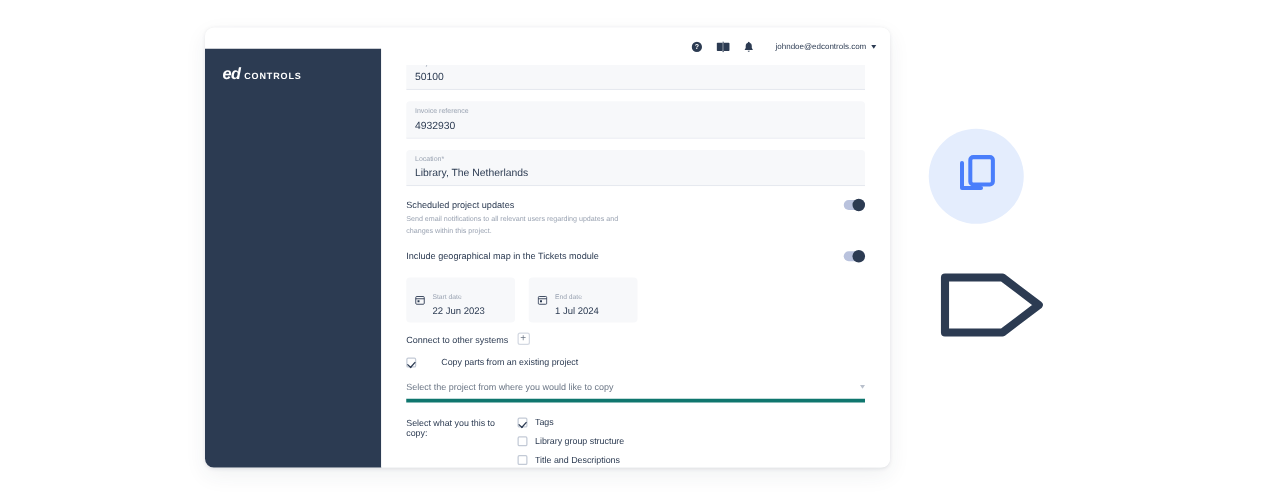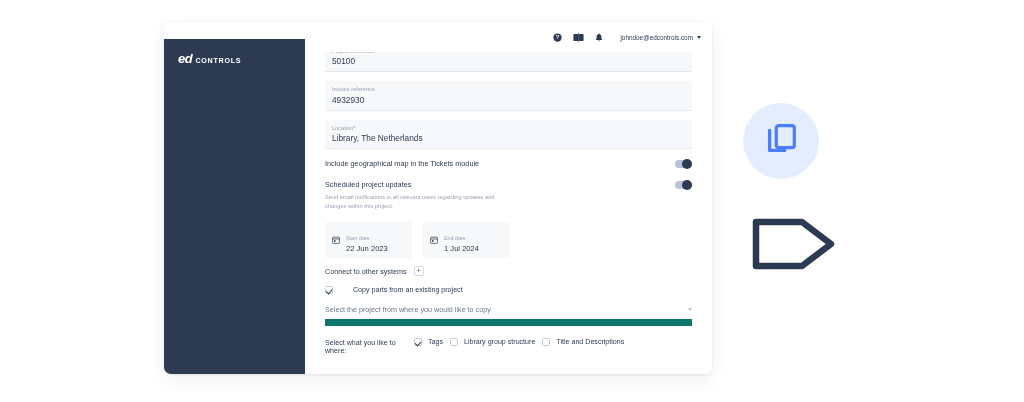--- a/index.html
+++ b/index.html
@@ -133,35 +133,35 @@
   }
   .cbox.checked::after {
     content: ""; position: absolute;
     left: 1.4px; top: 0.4px; width: 3.2px; height: 5.2px;
     border: solid #2c3b52; border-width: 0 1.3px 1.3px 0;
     transform: rotate(42deg);
   }
   .check-label { font-size: 7.1px; color: #2c3b52; }
 
   .select-row {
-    margin-top: 11px; border-bottom: 7px solid #0f766e;
+    margin-top: 11px; border-bottom: 3px solid #0f766e;
     padding-bottom: 5px;
     display: flex; align-items: center; justify-content: space-between;
   }
   .select-placeholder { font-size: 7.2px; color: #6b7685; }
   .select-caret {
     width: 0; height: 0;
     border-left: 2.4px solid transparent;
     border-right: 2.4px solid transparent;
     border-top: 3px solid #b9c0cc;
   }
 
   .copy-block { margin-top: 12px; display: flex; align-items: flex-start; }
   .copy-label { font-size: 7.1px; color: #2c3b52; width: 89px; flex: none; padding-top: 1px; }
-  .copy-list { display: flex; flex-direction: row; gap: 7px; }
+  .copy-list { display: flex; flex-direction: column; gap: 7px; }
   .copy-item { display: flex; align-items: center; gap: 6px; }
 
   
   .deco-circle {
     position: absolute; left: 743px; top: 103px;
     width: 76px; height: 76px; border-radius: 50%;
     background: #e4edfd;
     display: flex; align-items: center; justify-content: center;
   }
   .deco-tag {
@@ -222,31 +222,31 @@
         <div class="field-value">4932930</div>
       </div>
 
       <div class="field">
         <div class="field-label">Location*</div>
         <div class="field-value">Library, The Netherlands</div>
       </div>
 
       <div class="toggle-row">
         <div class="toggle-text">
-          <div class="toggle-title">Include geographical map in the Tickets module</div>
+          <div class="toggle-title">Scheduled project updates</div>
+          <div class="toggle-sub">Send email notifications to all relevant users regarding updates and changes within this project.</div>
         </div>
         <div class="switch">
           <div class="knob"></div>
         </div>
       </div>
 
       <div class="toggle-row">
         <div class="toggle-text">
-          <div class="toggle-title">Scheduled project updates</div>
-          <div class="toggle-sub">Send email notifications to all relevant users regarding updates and changes within this project.</div>
+          <div class="toggle-title">Include geographical map in the Tickets module</div>
         </div>
         <div class="switch">
           <div class="knob"></div>
         </div>
       </div>
 
       <div class="dates">
         <div class="date-box">
           <span class="cal-icon">
             <svg width="8" height="8" viewBox="0 0 20 20" fill="none" stroke="#2c3b52" stroke-width="1.8">
@@ -284,21 +284,21 @@
         <span class="cbox checked"></span>
         <span class="check-label">Copy parts from an existing project</span>
       </div>
 
       <div class="select-row">
         <span class="select-placeholder">Select the project from where you would like to copy</span>
         <span class="select-caret"></span>
       </div>
 
       <div class="copy-block">
-        <div class="copy-label">Select what you like to where:</div>
+        <div class="copy-label">Select what you this to copy:</div>
         <div class="copy-list">
           <div class="copy-item">
             <span class="cbox checked"></span>
             <span class="check-label">Tags</span>
           </div>
           <div class="copy-item">
             <span class="cbox"></span>
             <span class="check-label">Library group structure</span>
           </div>
           <div class="copy-item">

